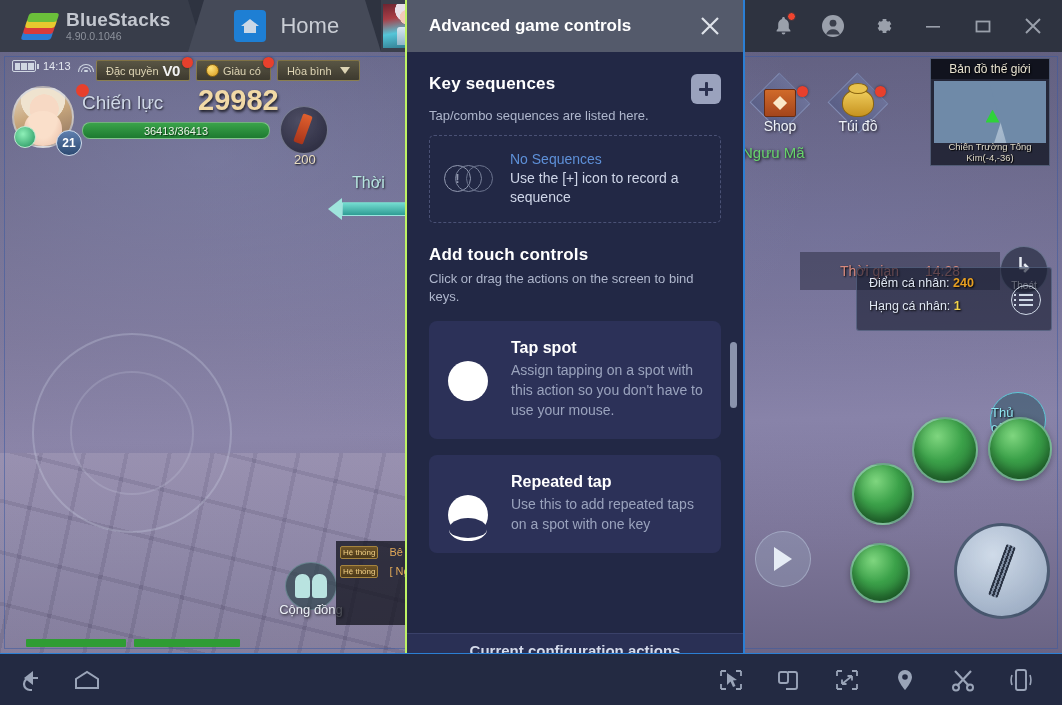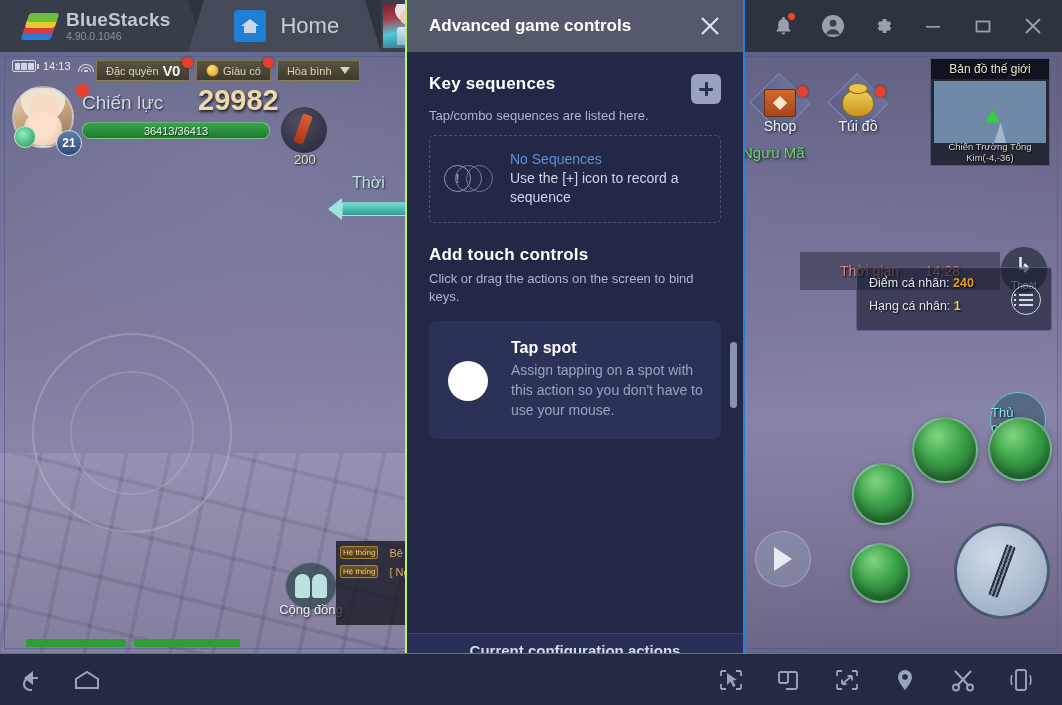--- a/index.html
+++ b/index.html
@@ -315,21 +315,21 @@
     display:flex;align-items:center;justify-content:center;gap:2px;
   }
   .community .circ b{display:block;width:15px;height:24px;border-radius:7px 7px 3px 3px;
     background:#b9e3e0}
   .community .lbl{font-size:13px;color:#eef2f8;text-shadow:1px 1px 3px #000;margin-top:-8px;position:relative}
 
   .chatbox{
     position:absolute;left:336px;bottom:28px;width:80px;height:84px;
     background:rgba(12,14,24,.72);padding:5px 4px;overflow:hidden;
   }
-  .chatline{display:flex;align-items:flex-end;gap:11px;margin-bottom:6px;white-space:nowrap}
+  .chatline{display:flex;align-items:flex-start;gap:11px;margin-bottom:6px;white-space:nowrap}
   .chat-tag{
     font-size:8px;color:#f0cf84;background:linear-gradient(180deg,#6e5426,#4a381a);
     border:1px solid #a5843e;border-radius:2px;padding:1px 2px;flex:0 0 auto;
   }
   .chat-txt{font-size:11px;color:#e0a858;overflow:hidden}
 
   
   .panel{
     position:absolute;left:405px;top:0;width:340px;height:705px;
     background:#222845;border-left:2px solid #bef264;border-right:2px solid #2b7fd4;
@@ -681,20 +681,29 @@
       <div class="card">
         <span class="card-ico">
             <i class="dot-plain"></i>
           </span>
         <span class="card-txt">
           <span class="card-title" style="display:block">Tap spot</span>
           <span class="card-desc" style="display:block">Assign tapping on a spot with this action so you don't have to use your mouse.</span>
         </span>
       </div>
 
+      <div class="card">
+        <span class="card-ico">
+            <i class="dot-stack"></i>
+          </span>
+        <span class="card-txt">
+          <span class="card-title" style="display:block">Repeated tap</span>
+          <span class="card-desc" style="display:block">Use this to add repeated taps on a spot with one key</span>
+        </span>
+      </div>
 
       <div class="scrollbar-track">
         <div class="scrollbar-thumb"></div>
       </div>
     </div>
 
     <div class="panel-foot">
       <div class="foot-title">Current configuration actions</div>
       <div class="foot-btns">
         <span class="btn btn-save">Save</span>

